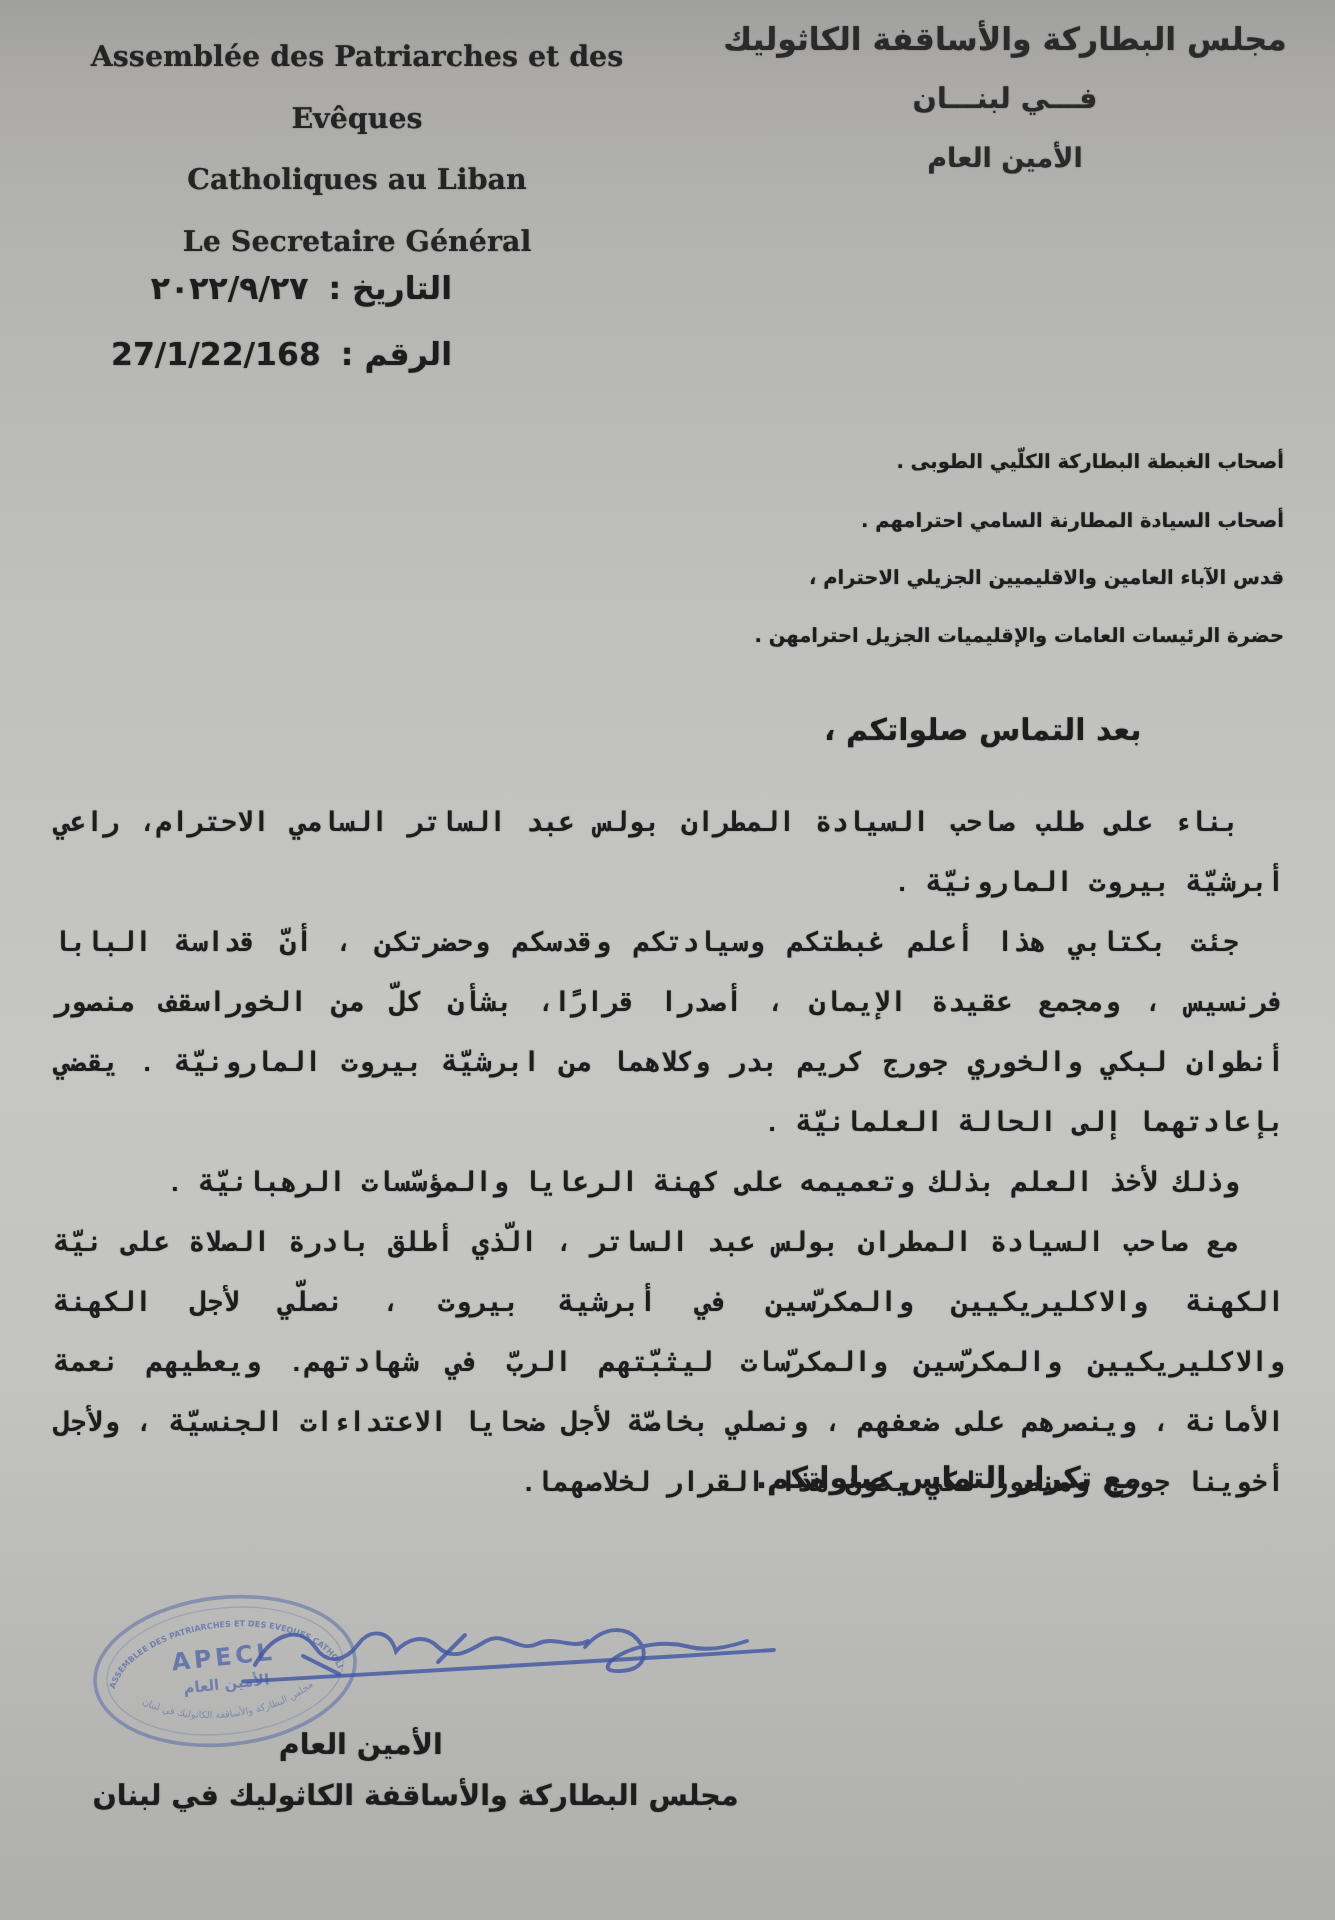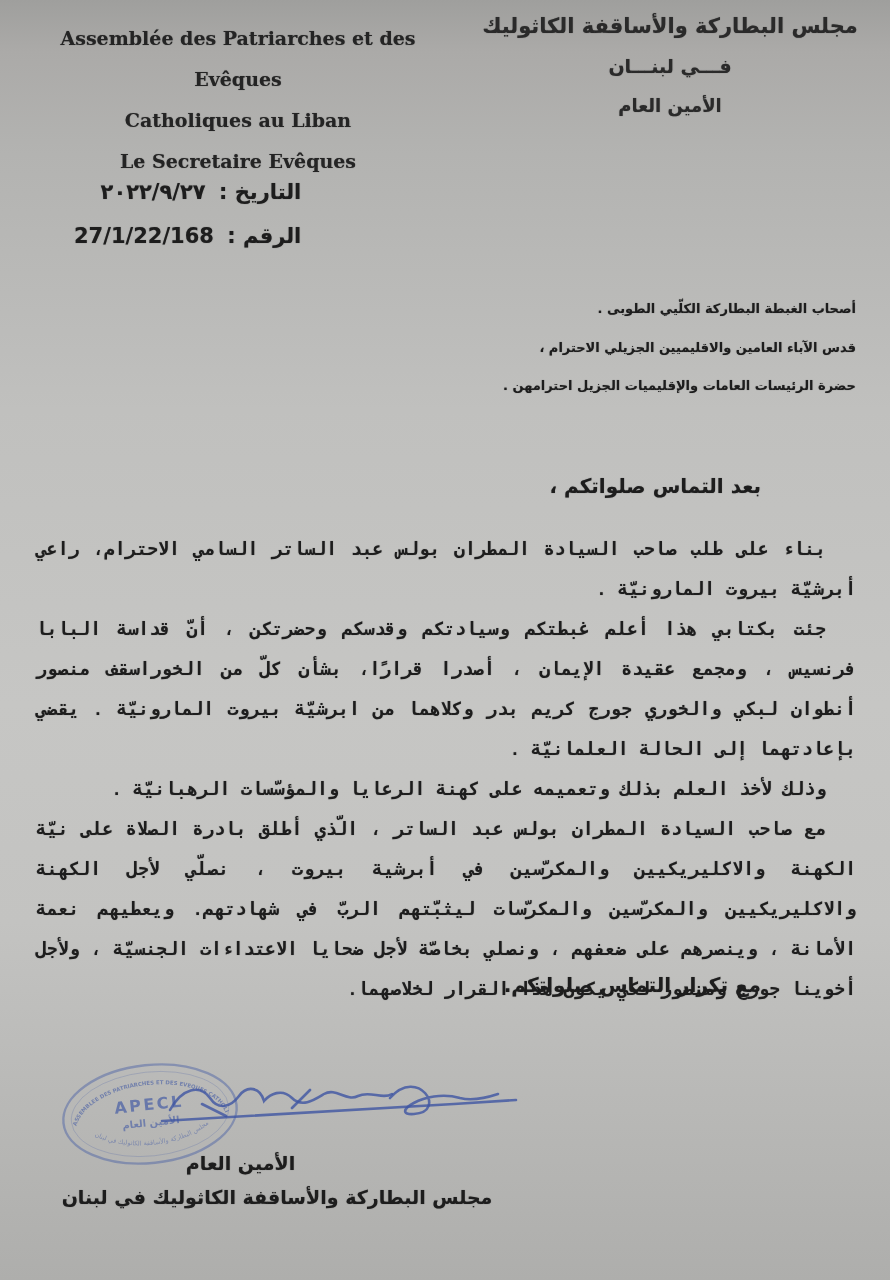--- a/index.html
+++ b/index.html
@@ -75,21 +75,21 @@
   }
 </style>
 </head>
 <body>
 
 <div class="page">
 
   <div class="lh-left soft">
     <div>Assemblée des Patriarches et des Evêques</div>
     <div>Catholiques au Liban</div>
-    <div>Le Secretaire Evêques</div>
+    <div>Le Secretaire Général</div>
   </div>
 
   <div class="lh-right soft">
     <div class="ar1">مجلس البطاركة والأساقفة الكاثوليك</div>
     <div class="ar2">فـــي لبنـــان</div>
     <div class="ar3">الأمين العام</div>
   </div>
 
   <div class="meta soft">
     <div>
@@ -97,20 +97,21 @@
       <span class="val">٢٠٢٢/٩/٢٧</span>
     </div>
     <div>
       <span>الرقم :</span>
       <span class="val">27/1/22/168</span>
     </div>
   </div>
 
   <div class="recipients soft">
     <div>أصحاب الغبطة البطاركة الكلّيي الطوبى .</div>
+    <div>أصحاب السيادة المطارنة السامي احترامهم .</div>
     <div>قدس الآباء العامين والاقليميين الجزيلي الاحترام ،</div>
     <div>حضرة الرئيسات العامات والإقليميات الجزيل احترامهن .</div>
   </div>
 
   <div class="greeting soft">بعد التماس صلواتكم ،</div>
 
   <div class="letter-body soft">
     <p>بناء على طلب صاحب السيادة المطران بولس عبد الساتر السامي الاحترام، راعي أبرشيّة بيروت المارونيّة .</p>
     <p>جئت بكتابي هذا أعلم غبطتكم وسيادتكم وقدسكم وحضرتكن ، أنّ قداسة البابا فرنسيس ، ومجمع عقيدة الإيمان ، أصدرا قرارًا، بشأن كلّ من الخوراسقف منصور أنطوان لبكي والخوري جورج كريم بدر وكلاهما من ابرشيّة بيروت المارونيّة . يقضي بإعادتهما إلى الحالة العلمانيّة .</p>
     <p>وذلك لأخذ العلم بذلك وتعميمه على كهنة الرعايا والمؤسّسات الرهبانيّة .</p>

